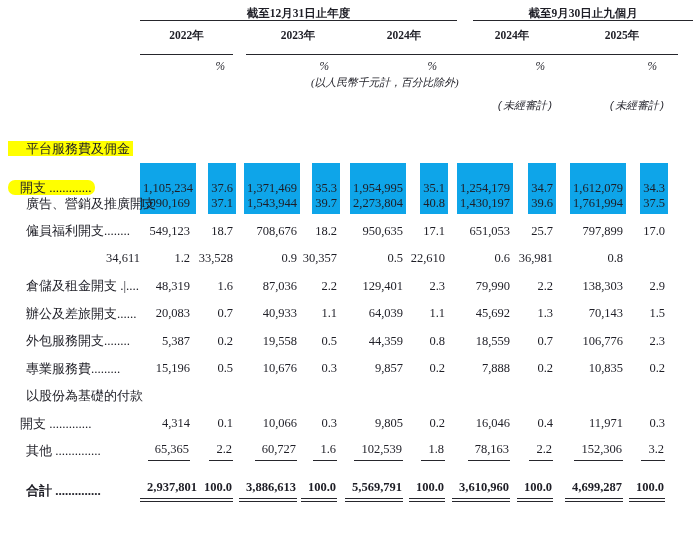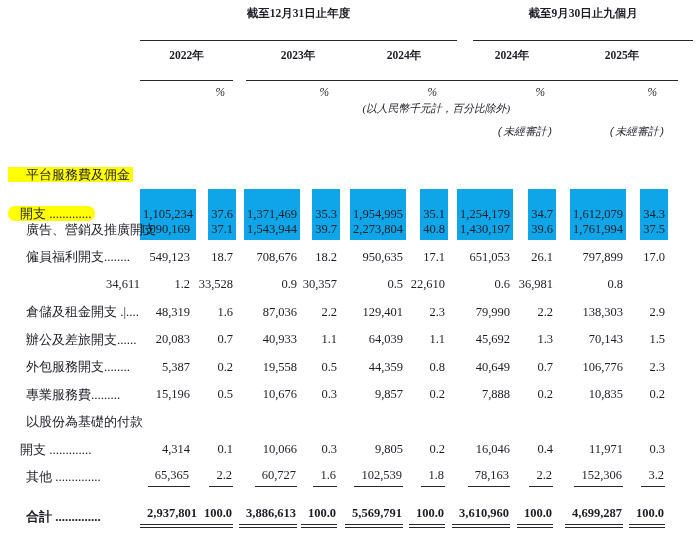--- a/index.html
+++ b/index.html
@@ -10,41 +10,41 @@
   }
   .grid{
     display:grid;
     grid-template-columns:132px 50px 43px 64px 40px 66px 42px 65px 43px 70px 42px;
     margin-left:8px;width:657px;
   }
   
   .hgroups{padding-top:6px;}
   .hgroup{
     font-weight:bold;font-size:11.5px;text-align:center;
-    padding-bottom:20px;border-bottom:1.4px solid #26262c;line-height:14px;
+    padding-bottom:0;border-bottom:1.4px solid #26262c;line-height:14px;
   }
   .hgroup.g1{grid-column:2/8;margin-right:-12px;}
   .hgroup.g2{grid-column:8/12;margin-left:28px;margin-right:-28px;}
   .hyears{margin-top:7px;}
   .hyear{
     font-weight:bold;font-size:11.5px;text-align:center;
-    padding-bottom:18px;border-bottom:1.4px solid #26262c;line-height:14px;
+    padding-bottom:12px;border-bottom:1.4px solid #26262c;line-height:14px;
   }
   .hyear.shift{margin-left:13px;margin-right:-13px;}
   .hyear.y1{grid-column:2/4;}
   .hyear.y2{grid-column:4/6;}
   .hyear.y3{grid-column:6/8;}
   .hyear.y4{grid-column:8/10;}
   .hyear.y5{grid-column:10/12;}
   .hpcts{margin-top:4px;}
   .hpct{font-style:italic;font-size:11.5px;text-align:right;padding-right:8px;line-height:14px;}
   .hpct.c1{grid-column:3;} .hpct.c2{grid-column:5;} .hpct.c3{grid-column:7;}
   .hpct.c4{grid-column:9;} .hpct.c5{grid-column:11;}
   .hnote-row{margin-top:2px;}
-  .hnote{grid-column:5/9;text-align:right;font-style:italic;font-size:10.8px;line-height:14px;margin-left:14px;}
+  .hnote{grid-column:5/9;text-align:left;font-style:italic;font-size:10.8px;line-height:14px;margin-left:14px;}
   .hunaudited-row{margin-top:10px;}
   .hunaud{font-style:italic;font-size:10.8px;text-align:right;line-height:14px;font-family:Liberation Mono, monospace;}
   .hunaud.u1{grid-column:8/10;}
   .hunaud.u2{grid-column:10/12;}
   
   .tbody{margin-top:22px;}
   .trow{
     display:grid;
     grid-template-columns:132px 50px 43px 64px 40px 66px 42px 65px 43px 70px 42px;
     margin-left:8px;width:657px;height:27.5px;align-items:center;
@@ -140,21 +140,21 @@
 
     <div class="trow">
       <div class="cell lbl"><span class="lbl-text">僱員福利開支........</span></div>
       <div class="val"><span class="vs">549,123</span></div>
       <div class="val"><span class="vs">18.7</span></div>
       <div class="val"><span class="vs">708,676</span></div>
       <div class="val"><span class="vs">18.2</span></div>
       <div class="val"><span class="vs">950,635</span></div>
       <div class="val"><span class="vs">17.1</span></div>
       <div class="val"><span class="vs">651,053</span></div>
-      <div class="val"><span class="vs">26.1</span></div>
+      <div class="val"><span class="vs">25.7</span></div>
       <div class="val"><span class="vs">797,899</span></div>
       <div class="val"><span class="vs">17.0</span></div>
     </div>
 
     <div class="trow">
       <div class="val"><span class="vs">34,611</span></div>
       <div class="val"><span class="vs">1.2</span></div>
       <div class="val"><span class="vs">33,528</span></div>
       <div class="val"><span class="vs">0.9</span></div>
       <div class="val"><span class="vs">30,357</span></div>
@@ -194,21 +194,21 @@
     </div>
 
     <div class="trow">
       <div class="cell lbl"><span class="lbl-text">外包服務開支........</span></div>
       <div class="val"><span class="vs">5,387</span></div>
       <div class="val"><span class="vs">0.2</span></div>
       <div class="val"><span class="vs">19,558</span></div>
       <div class="val"><span class="vs">0.5</span></div>
       <div class="val"><span class="vs">44,359</span></div>
       <div class="val"><span class="vs">0.8</span></div>
-      <div class="val"><span class="vs">40,649</span></div>
+      <div class="val"><span class="vs">18,559</span></div>
       <div class="val"><span class="vs">0.7</span></div>
       <div class="val"><span class="vs">106,776</span></div>
       <div class="val"><span class="vs">2.3</span></div>
     </div>
 
     <div class="trow">
       <div class="cell lbl"><span class="lbl-text">專業服務費.........</span></div>
       <div class="val"><span class="vs">15,196</span></div>
       <div class="val"><span class="vs">0.5</span></div>
       <div class="val"><span class="vs">10,676</span></div>

